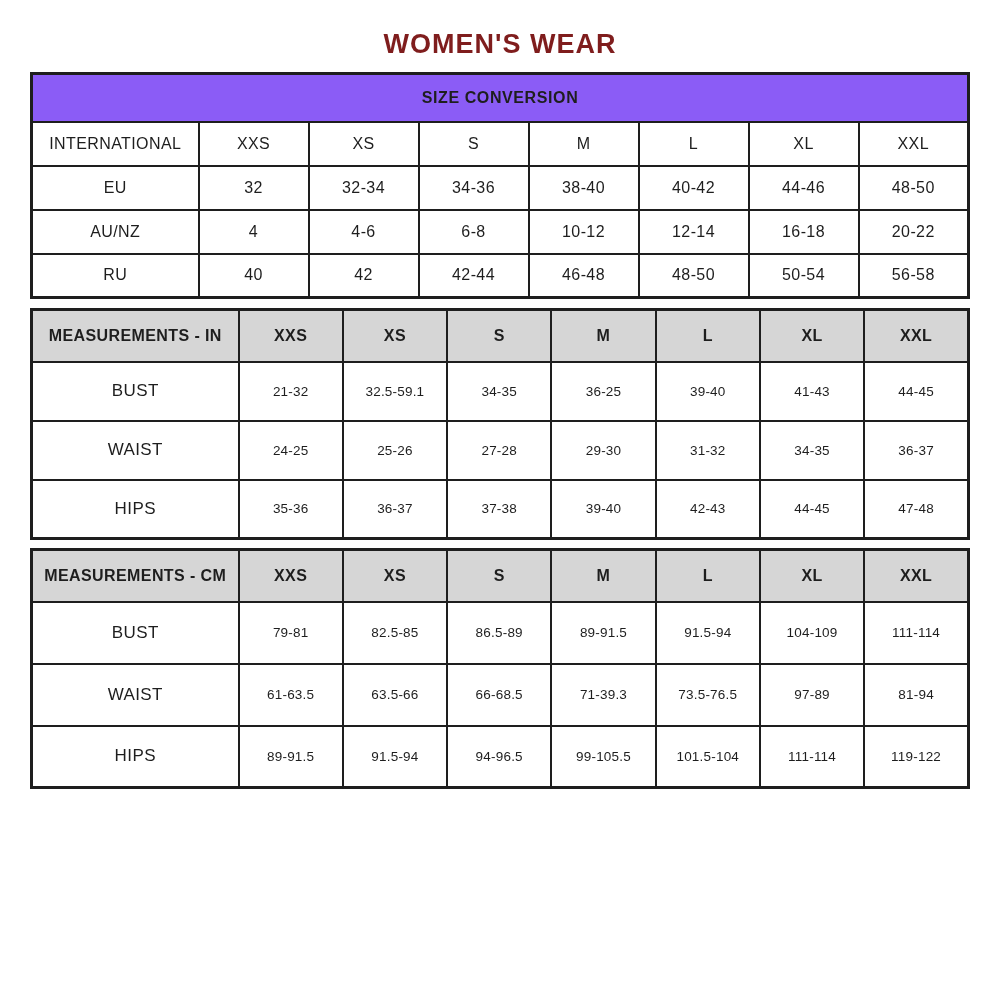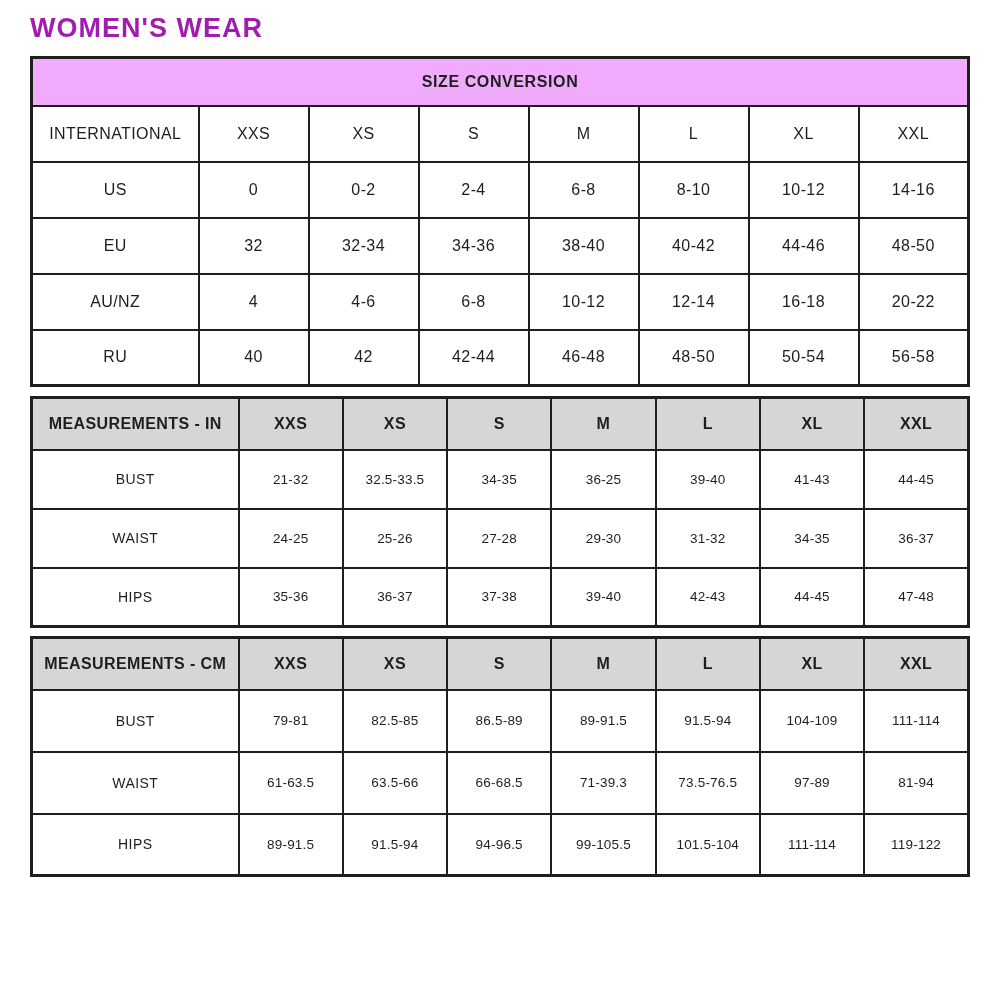--- a/index.html
+++ b/index.html
@@ -6,69 +6,70 @@
   html, body { background: #ffffff; }
   body {
     width: 1000px; height: 1000px;
     font-family: "Liberation Sans", sans-serif;
     color: #1e1e1e;
     overflow: hidden;
   }
   .page { padding: 13px 30px 0 30px; }
 
   .title {
-    text-align: left;
+    text-align: center;
     font-size: 27px;
     font-weight: 700;
     letter-spacing: 1px;
-    color: #a21caf;
+    color: #7f1d1d;
     margin-bottom: 12px;
+    margin-top: 16px;
   }
 
   table {
     width: 100%;
     border-collapse: collapse;
     table-layout: fixed;
   }
   td {
     border: 2px solid #1e1e1e;
     text-align: center;
     vertical-align: middle;
     padding: 0 4px;
     overflow: hidden;
     white-space: nowrap;
   }
   .tbl { border: 3px solid #1e1e1e; }
 
   
   .t1 col.c-label { width: 167px; }
-  .t1 tr { height: 56px; }
+  .t1 tr { height: 44px; }
   .t1 tr.band-row { height: 48px; }
   .t1 .band {
-    background: #f0abfc;
+    background: #8b5cf6;
     font-weight: 700;
     font-size: 16px;
     letter-spacing: 0.6px;
   }
   .t1 td { font-size: 16px; letter-spacing: 0.4px; }
 
   
   .t2, .t3 { margin-top: 9px; }
   .t3 { margin-top: 8px; }
   .t2 col.c-label, .t3 col.c-label { width: 207px; }
   .t2 tr { height: 59px; }
   .t3 tr { height: 62px; }
   .t2 tr.head-row, .t3 tr.head-row { height: 52px; }
   .t2 .hd, .t3 .hd {
     background: #d6d6d6;
     font-weight: 700;
     font-size: 16px;
     letter-spacing: 0.4px;
   }
-  .t2 .rowlabel, .t3 .rowlabel { font-size: 14px; letter-spacing: 0.4px; text-align: center; }
+  .t2 .rowlabel, .t3 .rowlabel { font-size: 17px; letter-spacing: 0.4px; text-align: center; }
   .t2 .val, .t3 .val { font-size: 13.5px; letter-spacing: 0.2px; }
 </style>
 </head>
 <body>
 
 <div class="page">
 
   <div class="title">WOMEN'S WEAR</div>
 
   <table class="tbl t1">
@@ -84,30 +85,20 @@
         <td class="rowlabel">INTERNATIONAL</td>
       <td class="szcell">XXS</td>
           <td class="szcell">XS</td>
           <td class="szcell">S</td>
           <td class="szcell">M</td>
           <td class="szcell">L</td>
           <td class="szcell">XL</td>
           <td class="szcell">XXL</td>
         </tr>
         <tr>
-          <td class="rowlabel">US</td>
-          <td class="val">0</td>
-          <td class="val">0-2</td>
-          <td class="val">2-4</td>
-          <td class="val">6-8</td>
-          <td class="val">8-10</td>
-          <td class="val">10-12</td>
-          <td class="val">14-16</td>
-        </tr>
-        <tr>
           <td class="rowlabel">EU</td>
           <td class="val">32</td>
           <td class="val">32-34</td>
           <td class="val">34-36</td>
           <td class="val">38-40</td>
           <td class="val">40-42</td>
           <td class="val">44-46</td>
           <td class="val">48-50</td>
         </tr>
         <tr>
@@ -145,21 +136,21 @@
           <td class="hd">XS</td>
           <td class="hd">S</td>
           <td class="hd">M</td>
           <td class="hd">L</td>
           <td class="hd">XL</td>
           <td class="hd">XXL</td>
         </tr>
     <tr>
           <td class="rowlabel">BUST</td>
           <td class="val">21-32</td>
-          <td class="val">32.5-33.5</td>
+          <td class="val">32.5-59.1</td>
           <td class="val">34-35</td>
           <td class="val">36-25</td>
           <td class="val">39-40</td>
           <td class="val">41-43</td>
           <td class="val">44-45</td>
         </tr>
         <tr>
           <td class="rowlabel">WAIST</td>
           <td class="val">24-25</td>
           <td class="val">25-26</td>

